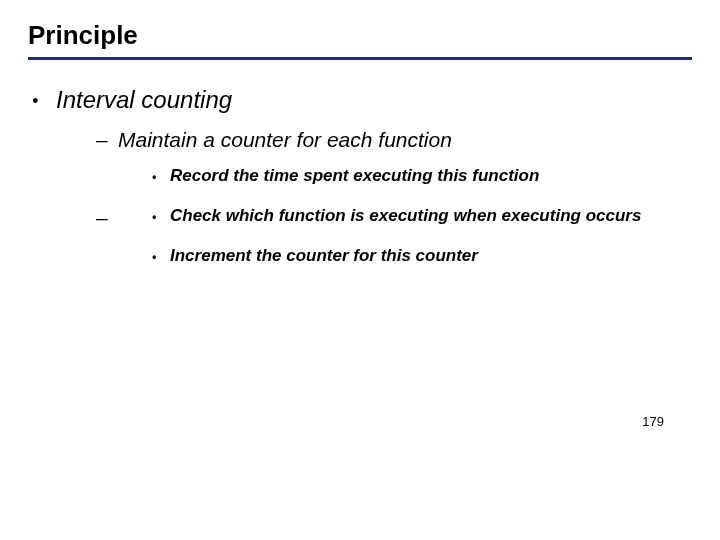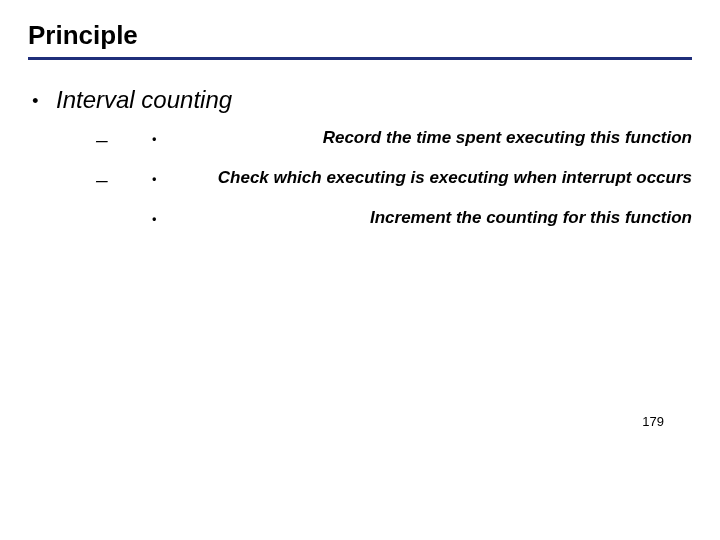--- a/index.html
+++ b/index.html
@@ -64,21 +64,20 @@
     content: "–";
     position: absolute;
     left: 0;
     top: 0;
     font-family: Arial, sans-serif;
   }
   ul.level3 {
     list-style: none;
     margin: 14px 0 16px 0;
     padding: 0 0 0 34px;
-    text-align: right;
   }
   ul.level3 > li {
     font-size: 17px;
     font-weight: bold;
     margin: 0 0 20px 0;
     position: relative;
     padding-left: 18px;
   }
   ul.level3 > li::before {
     content: "•";
@@ -103,33 +102,34 @@
 
 <div class="slide">
   <h1 class="title">Principle</h1>
   <hr class="rule">
 
   <ul class="level1">
     <li>
       <span>Interval counting</span>
       <ul class="level2">
         <li>
+          <span>Maintain a counter for each function</span>
           <ul class="level3">
             <li>
               <span>Record the time spent executing this function</span>
             </li>
           </ul>
         </li>
         <li>
           <ul class="level3">
             <li>
-              <span>Check which executing is executing when interrupt occurs</span>
+              <span>Check which function is executing when executing occurs</span>
             </li>
             <li>
-              <span>Increment the counting for this function</span>
+              <span>Increment the counter for this counter</span>
             </li>
           </ul>
         </li>
       </ul>
     </li>
   </ul>
 
   <div class="page-number">179</div>
 </div>
 

